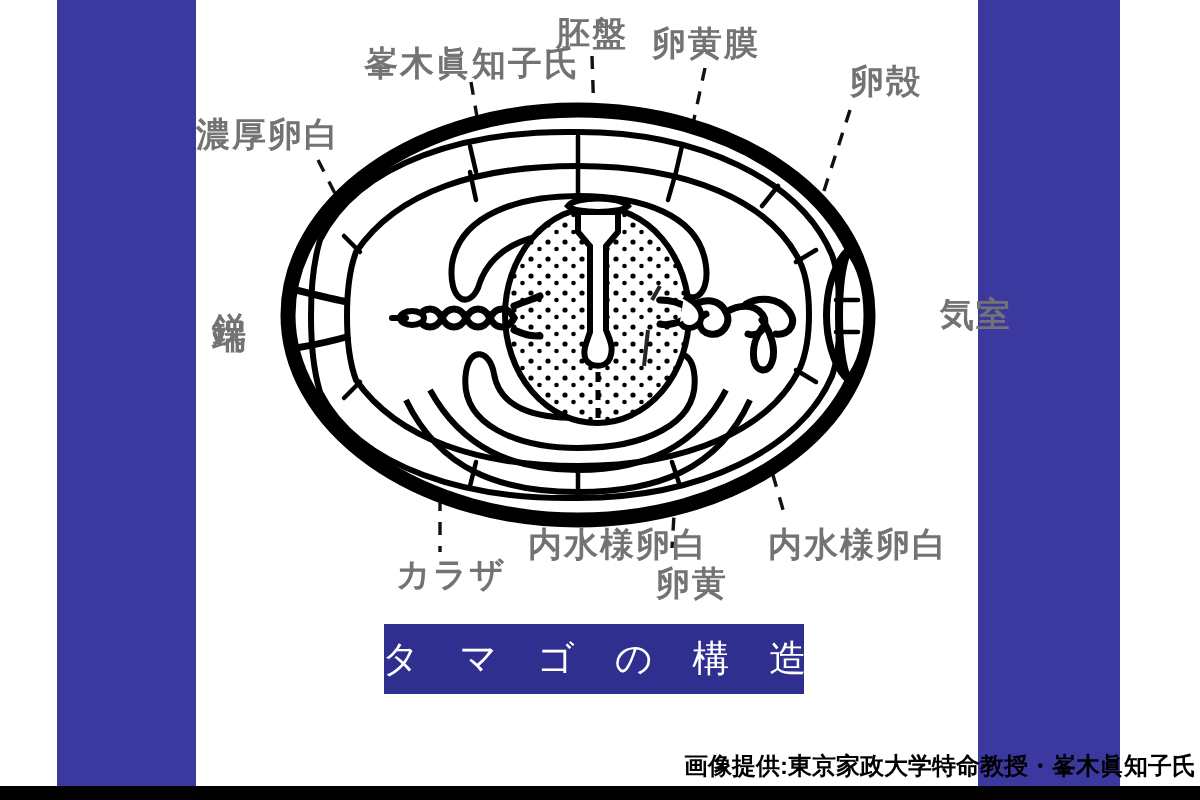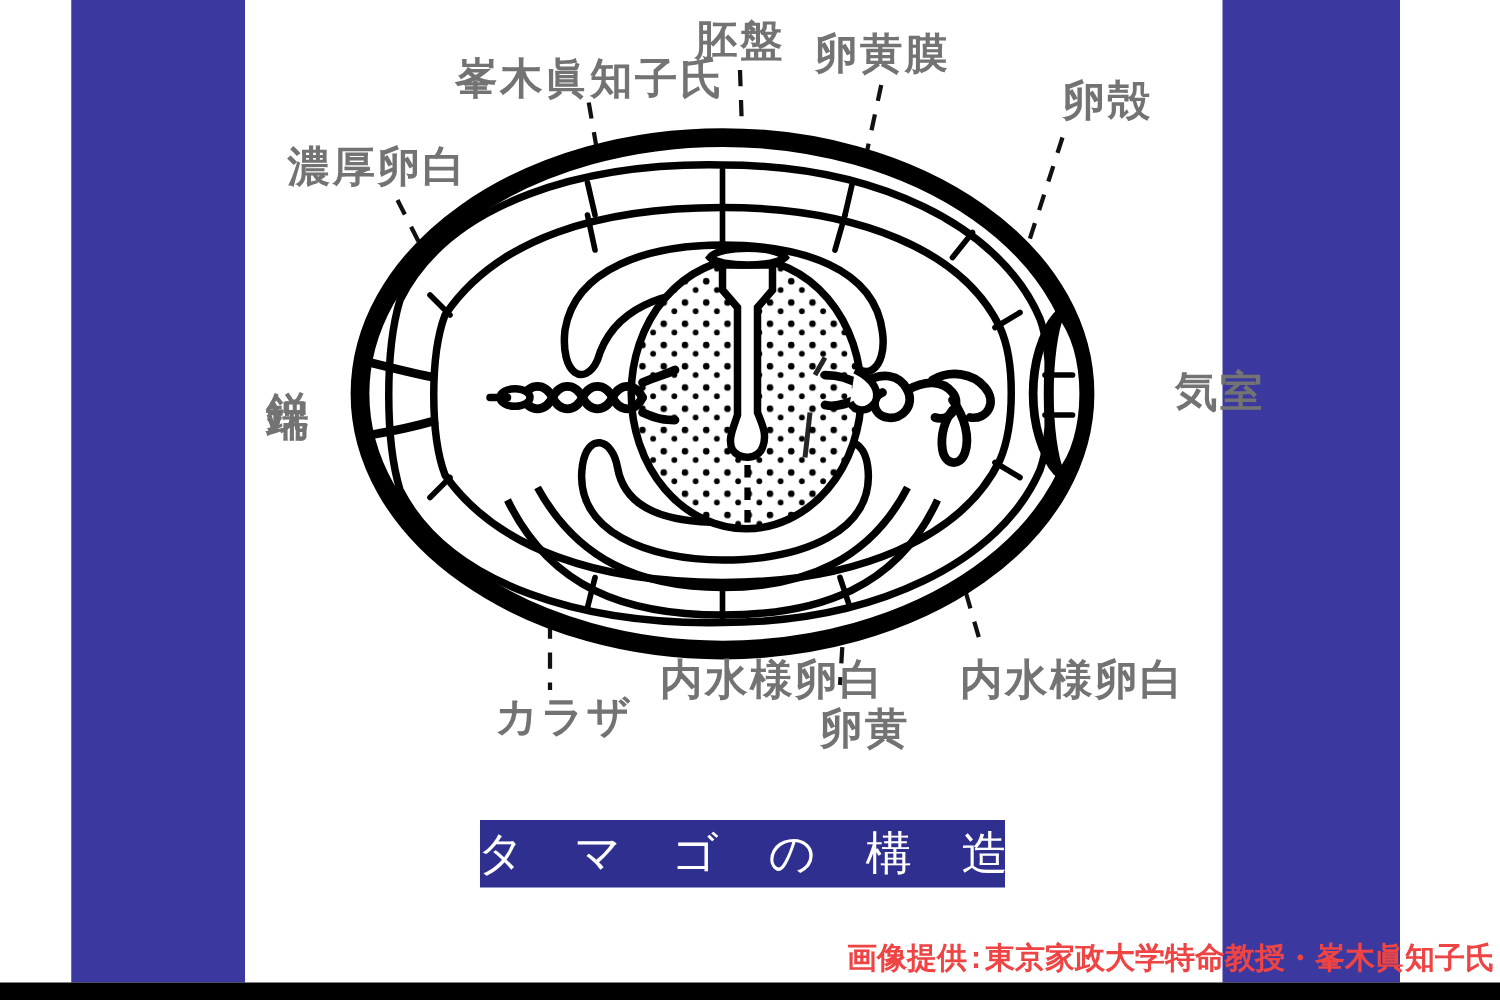--- a/index.html
+++ b/index.html
@@ -35,62 +35,61 @@
     line-height:1.05;
     font-family:"DejaVu Sans","Liberation Sans",sans-serif;
   }
   .lbl.vert{
     writing-mode:vertical-rl;
     text-orientation:upright;
     white-space:normal;
     letter-spacing:6px;
   }
 
-  #lbl-noukou{left:196px;top:117px;padding-left:34px;}
+  #lbl-noukou{left:196px;top:117px;}
   #lbl-nai{left:364px;top:46px;}
   #lbl-haiban{left:556px;top:16px;}
   #lbl-ranou{left:652px;top:26px;}
   #lbl-rankaku{left:850px;top:64px;text-align:center;}
   #lbl-eitan{left:211px;top:285px;}
   #lbl-kishitsu{left:900px;top:297px;margin-left:40px;}
   #lbl-karaza{left:396px;top:557px;}
   #lbl-latebra{left:528px;top:527px;}
   #lbl-ranou-y{left:656px;top:556px;margin-top:10px;}
   #lbl-gai{left:768px;top:527px;}
 
   
   #title-banner{
     position:absolute;
     left:384px;top:624px;
-    width:420px;height:54px;
+    width:420px;height:70px;
     display:flex;align-items:center;justify-content:center;
     box-sizing:border-box;
-    margin-top:32px;
   }
   #title-text{
     color:#ffffff;
     font-size:37px;
     font-weight:400;
     letter-spacing:14px;
     text-indent:14px;
     font-family:"DejaVu Sans","Liberation Sans",sans-serif;
     white-space:nowrap;
   }
 
   
   #credit{
     position:absolute;
     right:4px;
     top:750px;
-    color:#ef4444;
+    color:#000000;
     font-size:24px;
     font-weight:700;
     letter-spacing:0px;
     white-space:nowrap;
-    font-family:Liberation Mono, monospace;
+    font-family:Liberation Sans, sans-serif;
   }
 </style>
 </head>
 <body>
 
 <div id="stage" style="background: rgb(255, 255, 255);">
 
   <div class="bar" id="bar-left" style="background: rgb(59, 57, 160);"></div>
   <div class="bar" id="bar-right" style="background: rgb(59, 57, 160);"></div>
 

